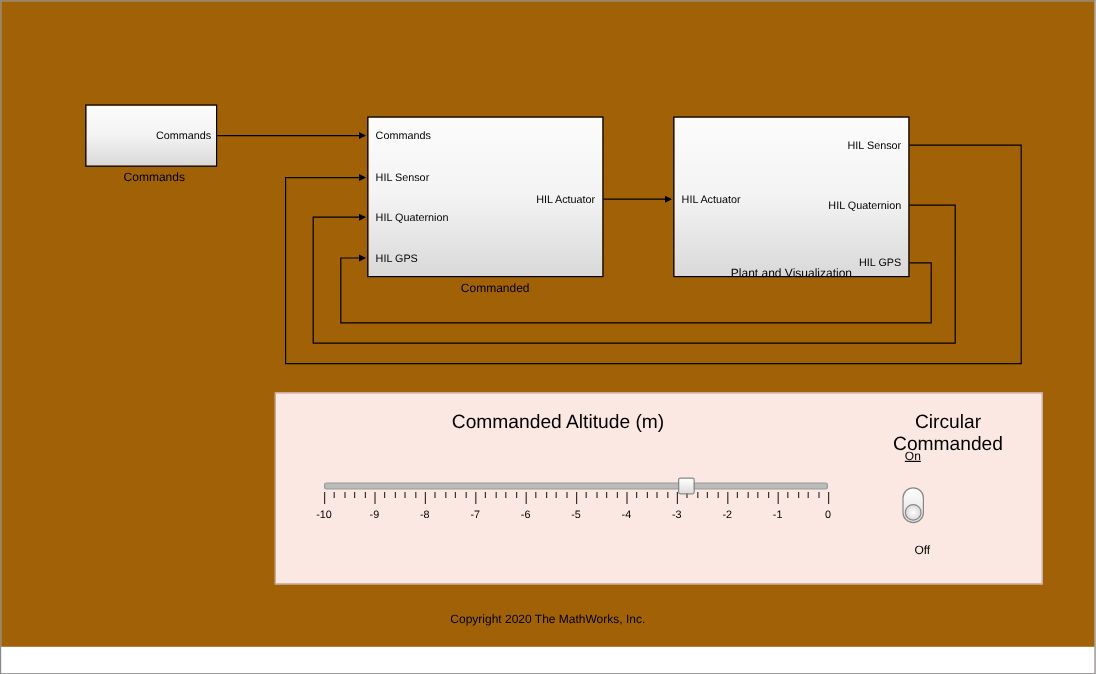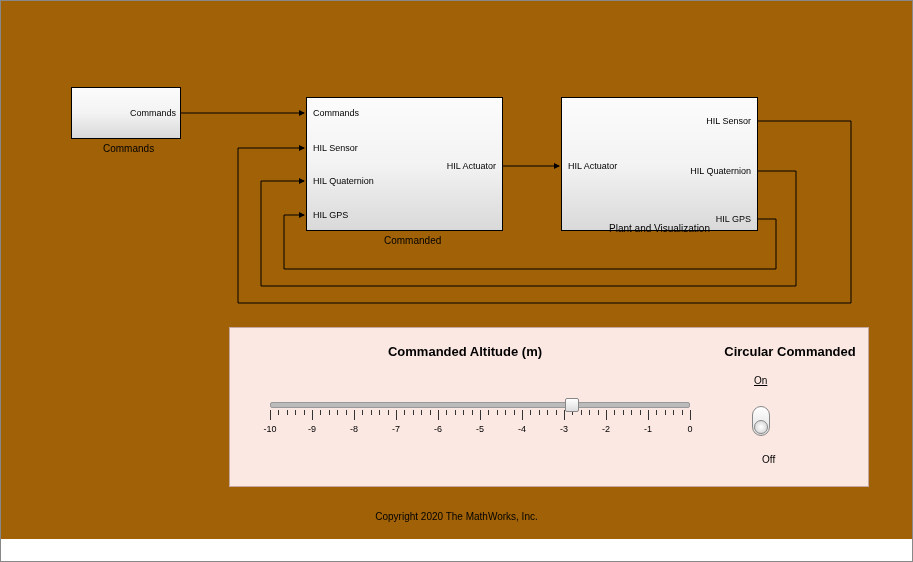--- a/index.html
+++ b/index.html
@@ -8,21 +8,21 @@
   .titlebar { height: 22px; border-bottom: 1px solid #bbb; display: flex; align-items: center; padding: 0 4px; background: #fafafa; position: relative; }
   .titlebar .app-icon { width: 14px; height: 14px; margin-right: 4px; display: inline-flex; align-items: center; justify-content: center; }
   .titlebar .title { font-size: 12px; color: #000; }
   .titlebar .arrow { margin-left: 6px; font-size: 10px; color: #444; }
   .titlebar .dropdown { position: absolute; right: 6px; font-size: 10px; color: #333; }
   .canvas { position: relative; width: 100%; height: calc(100% - 22px); background: #a16207; }
   .block { position: absolute; border: 1px solid #000; background: linear-gradient(#fcfcfc 0%, #f3f3f3 50%, #d9d9d9 100%); }
   .block-label { position: absolute; font-size: 10px; color: #000; white-space: nowrap; }
   .port-label { position: absolute; font-size: 9px; color: #000; white-space: nowrap; }
   .panel { position: absolute; background: #fce8e2; border: 1px solid #c5a8a0; }
-  .panel-title { font-size: 13px; font-weight: bold; color: #000; text-align: center; }
+  .panel-title { font-size: 16px; font-weight: normal; color: #000; text-align: center; }
   .slider-track { position: absolute; height: 6px; background: #bbb; border: 1px solid #999; border-radius: 2px; }
   .slider-thumb { position: absolute; width: 14px; height: 14px; background: linear-gradient(#fff,#ddd); border: 1px solid #888; border-radius: 2px; transform: translate(-50%,-50%); }
   .slider-tick { position: absolute; width: 1px; background: #333; }
   .slider-num { position: absolute; font-size: 9px; color: #000; transform: translateX(-50%); }
   .switch-body { position: absolute; width: 18px; height: 30px; background: linear-gradient(#fff,#ddd); border: 1px solid #888; border-radius: 9px; }
   .switch-knob { position: absolute; width: 14px; height: 14px; background: radial-gradient(#fff,#ccc); border: 1px solid #888; border-radius: 50%; left: 1px; }
   .switch-label { position: absolute; font-size: 10px; color: #000; }
   .copyright { position: absolute; font-size: 10px; color: #000; width: 100%; text-align: center; }
   svg.wires { position: absolute; left: 0; top: 0; width: 100%; height: 100%; pointer-events: none; }
 </style>

